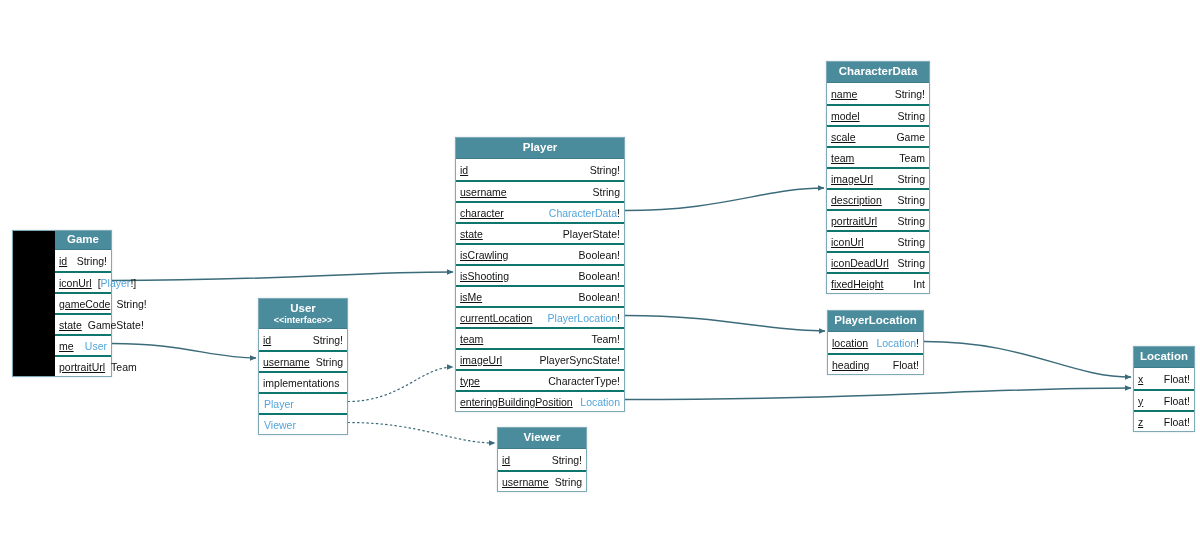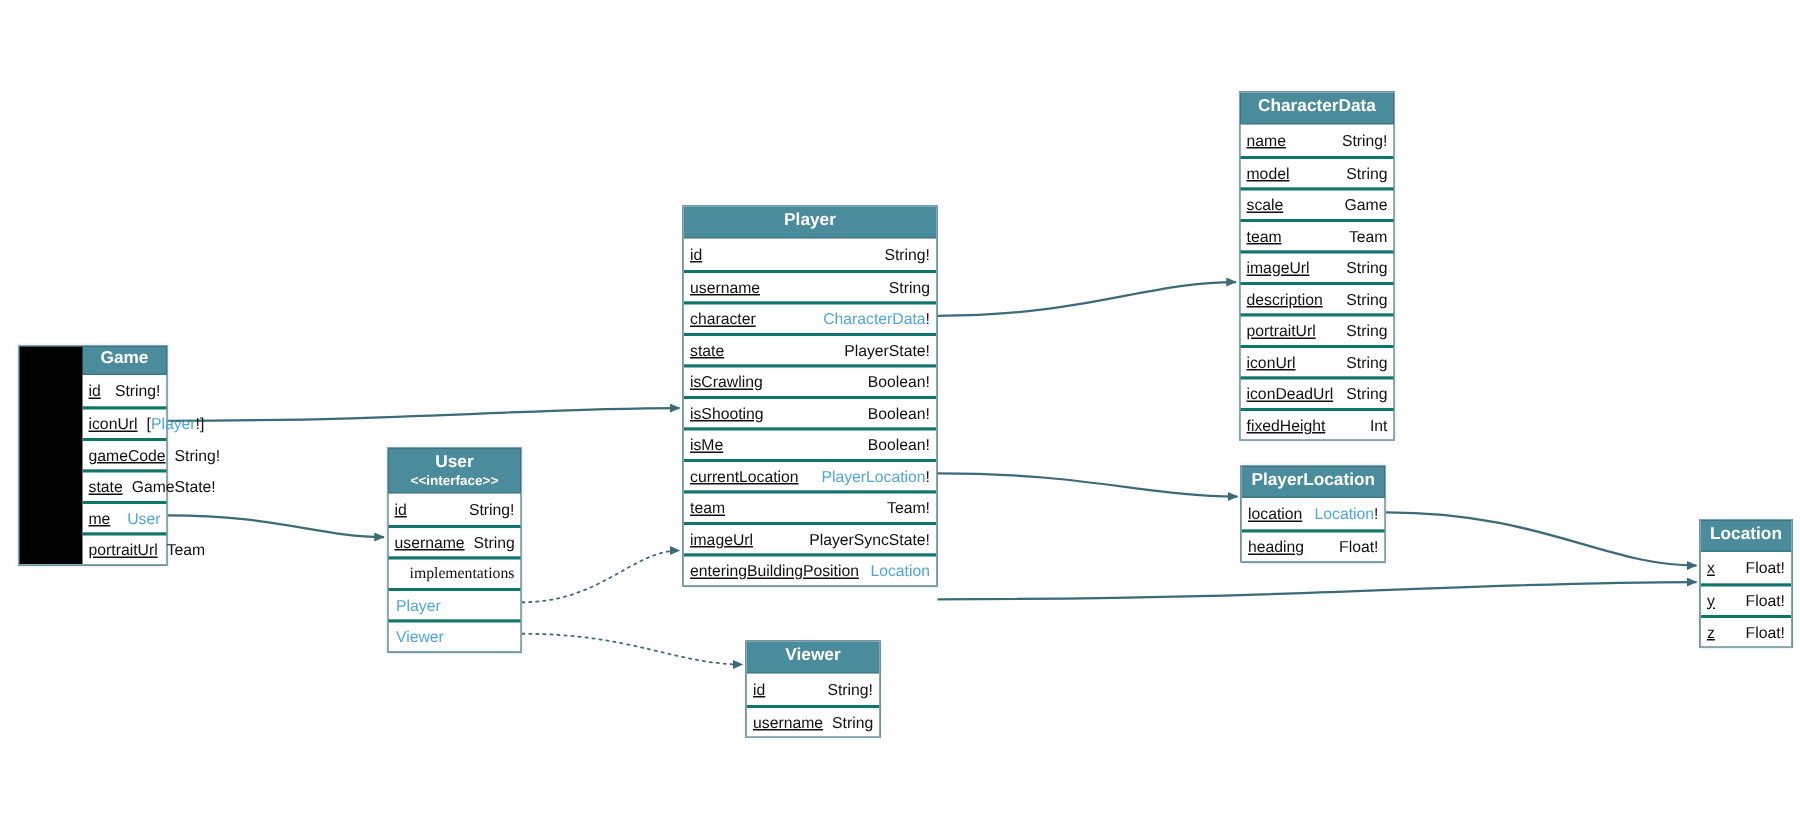--- a/index.html
+++ b/index.html
@@ -24,21 +24,21 @@
   .rows{display:block;}
   .field-row{
     height:21px;box-sizing:border-box;display:flex;justify-content:space-between;
     align-items:center;padding:0 4px;background:#fff;
     border-top:2px solid #0f766e;font-size:10.5px;white-space:nowrap;
   }
   .field-row:first-child{border-top:none;}
   .field-name{color:#111;text-decoration:underline;}
   .field-type{color:#111;margin-left:6px;}
   .type-link{color:#52a5dc;}
-  .section-row{justify-content:flex-end;color:#111;font-family:Liberation Serif, serif;}
+  .section-row{justify-content:flex-start;color:#111;}
   .typelink-row{justify-content:flex-start;}
   .typelink-row .type-link{margin-left:1px;}
 </style>
 </head>
 <body>
 
 <div id="diagram">
     <div class="entity" style="left: 12px; top: 230px; width: 100px; padding-left: 42px;">
       <div class="entity-header" style="height: 19px;">
         <span>Game</span>
@@ -132,20 +132,24 @@
           <span class="field-name">currentLocation</span>
           <span class="field-type"><span class="type-link">PlayerLocation</span><span>!</span></span>
         </div>
         <div class="field-row">
           <span class="field-name">team</span>
           <span class="field-type"><span>Team!</span></span>
         </div>
         <div class="field-row">
           <span class="field-name">imageUrl</span>
           <span class="field-type"><span>PlayerSyncState!</span></span>
+        </div>
+        <div class="field-row">
+          <span class="field-name">type</span>
+          <span class="field-type"><span>CharacterType!</span></span>
         </div>
         <div class="field-row">
           <span class="field-name">enteringBuildingPosition</span>
           <span class="field-type"><span class="type-link">Location</span></span>
         </div>
       </div>
     </div>
     <div class="entity" style="left: 826px; top: 61px; width: 104px;">
       <div class="entity-header" style="height: 21px;">
         <span>CharacterData</span>

